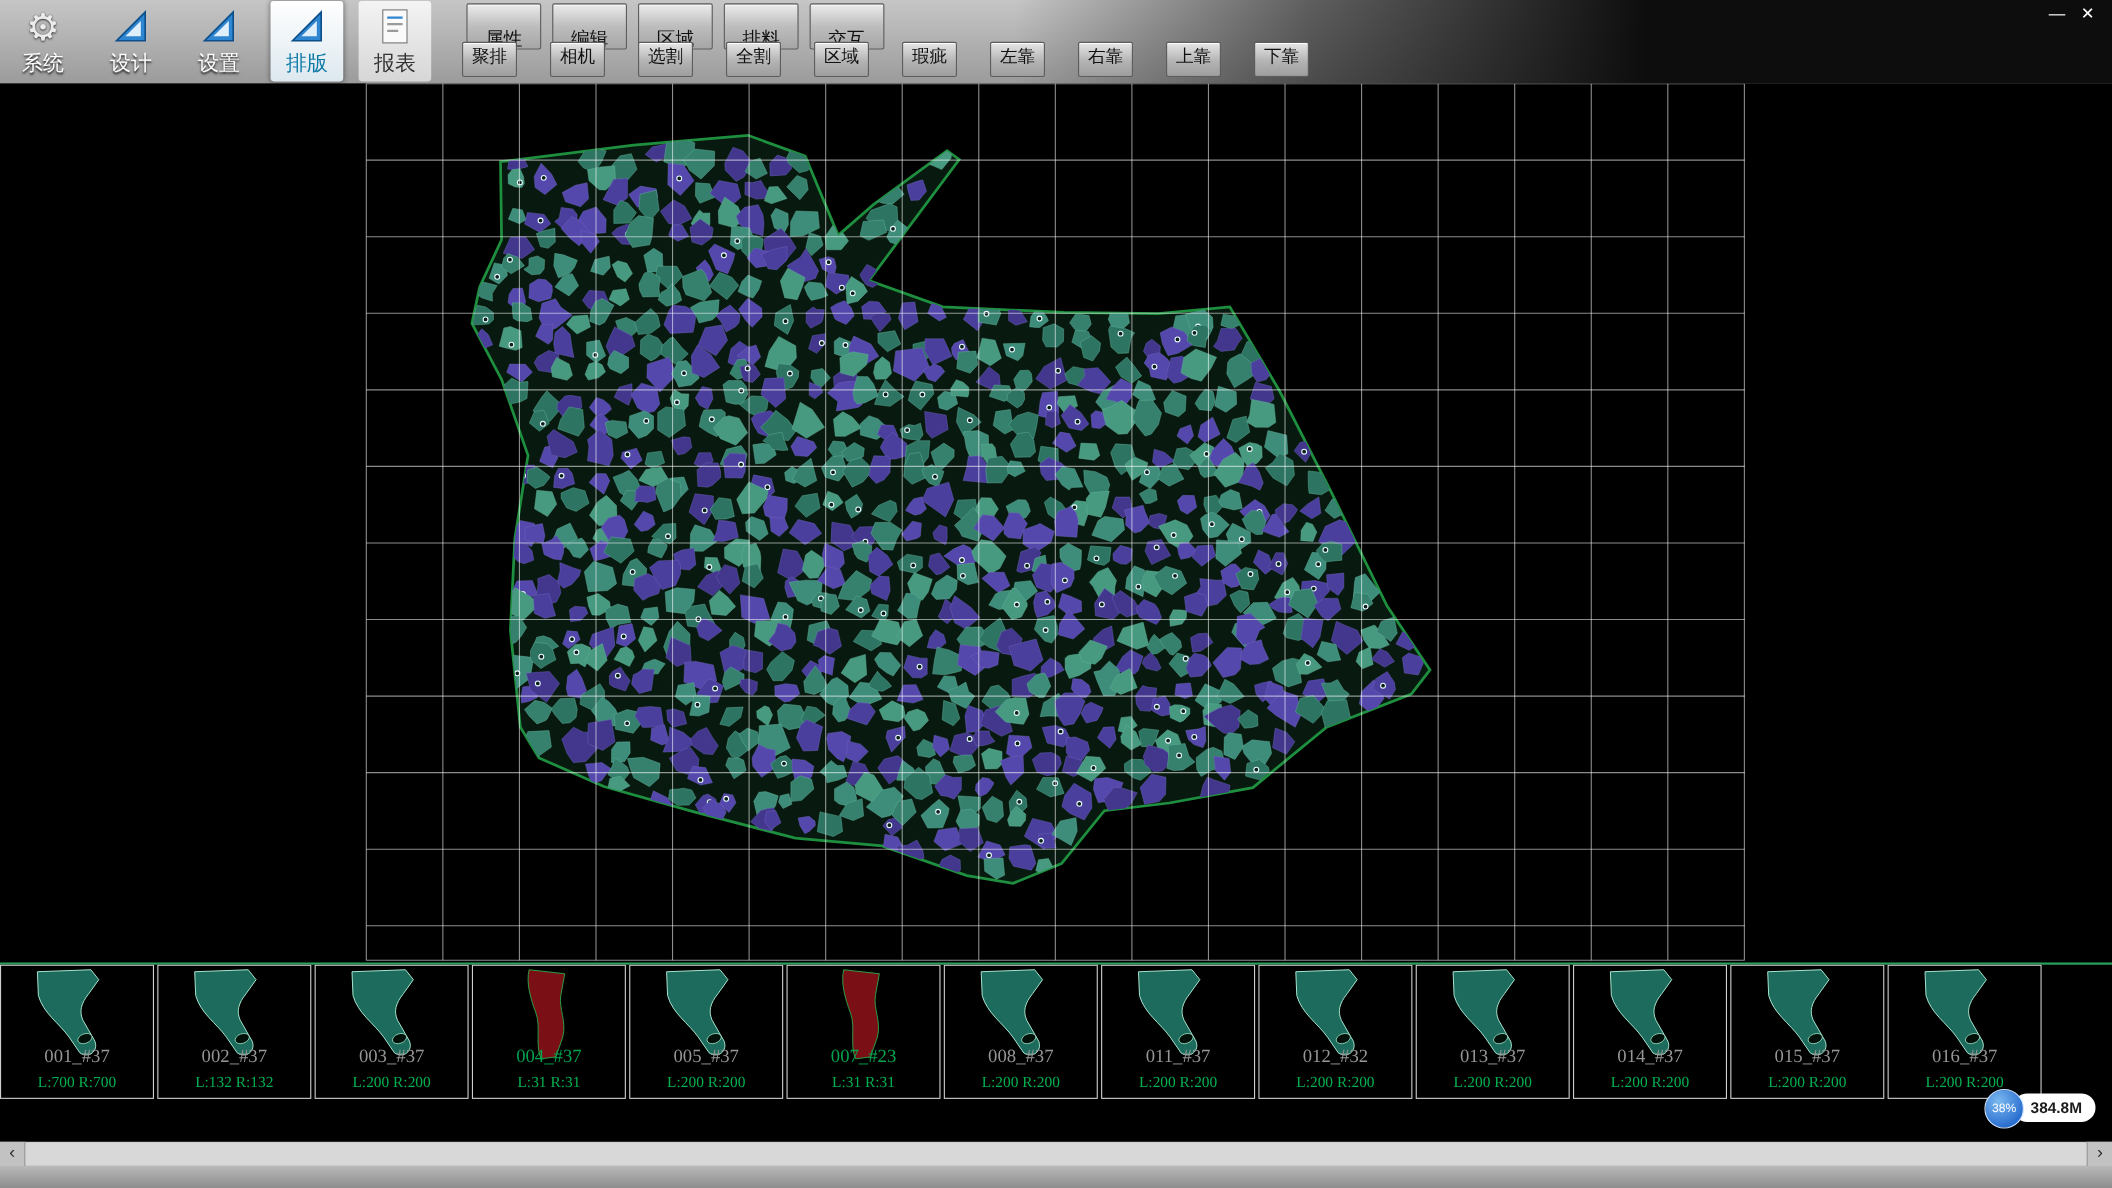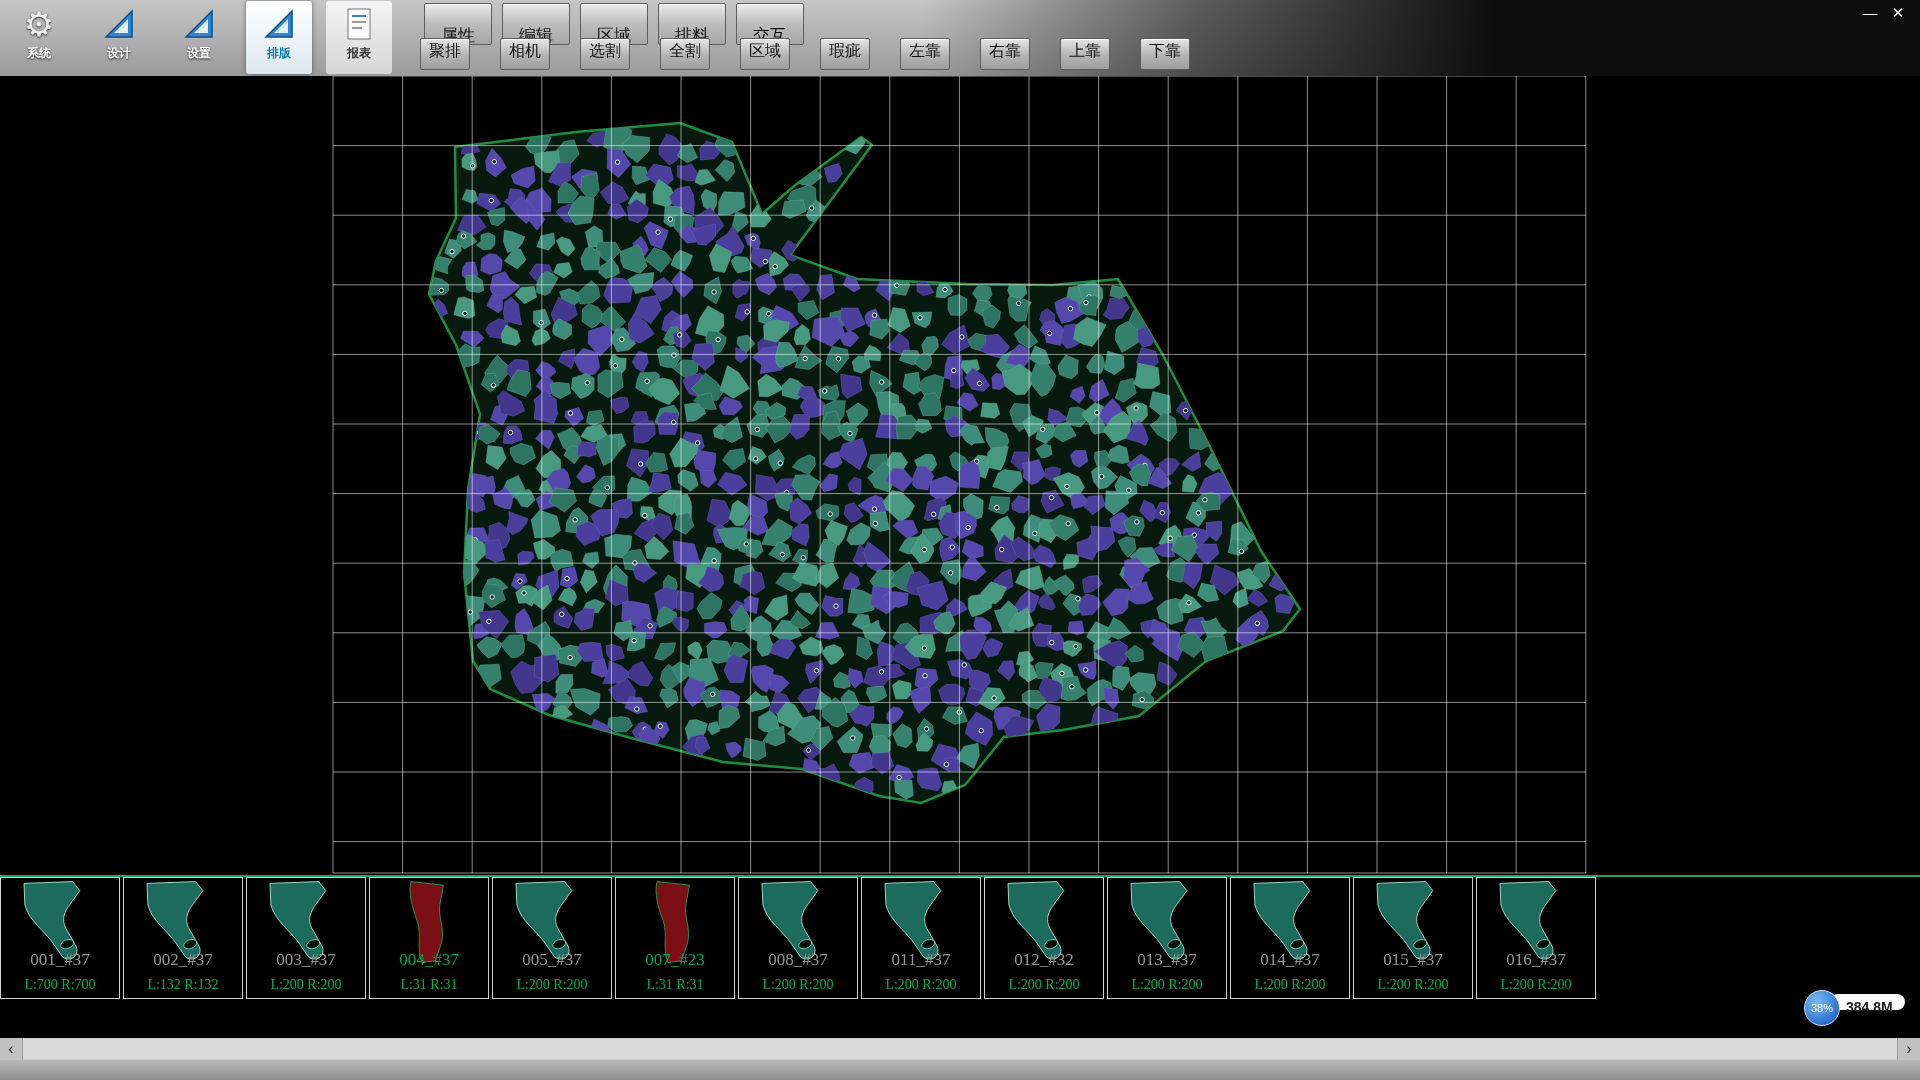--- a/index.html
+++ b/index.html
@@ -8,21 +8,21 @@
 
   
   #ribbon{position:absolute;left:0;top:0;width:1920px;height:76px;
           background:linear-gradient(to bottom,#c6c6c6,#9b9b9b);}
   #ribbon .dark-fade{position:absolute;inset:0;pointer-events:none;z-index:1;
           background:linear-gradient(to right,rgba(0,0,0,0) 48%,rgba(10,10,10,.55) 62%,#0d0d0d 78%);}
   #apps{position:absolute;left:6px;top:1px;height:74px;display:flex;z-index:2;}
   .app-btn{width:66px;height:73px;margin-right:14px;display:flex;flex-direction:column;
            align-items:center;padding-top:2px;box-sizing:border-box;cursor:default;}
   .app-btn .ico{height:42px;display:flex;align-items:center;justify-content:center;}
-  .app-btn .lbl{font-size:12px;color:#fff;text-shadow:0 1px 2px rgba(0,0,0,.85);font-weight:bold;}
+  .app-btn .lbl{font-size:19px;color:#fff;text-shadow:0 1px 2px rgba(0,0,0,.85);}
   .app-btn.active{background:linear-gradient(#ffffff,#dde8ef);border-radius:3px;
            box-shadow:0 0 5px rgba(0,0,0,.45);}
   .app-btn.active .lbl{color:#0d7aa6;text-shadow:none;}
   .app-btn.light{background:linear-gradient(#f4f4f4,#d6d6d6);border-radius:3px;}
   .app-btn.light .lbl{color:#333;text-shadow:none;}
   .gear-glyph{font-size:34px;color:#ececec;text-shadow:0 1px 2px #333,0 0 1px #666;}
 
   #menus{position:absolute;left:424px;top:3px;height:30px;display:flex;z-index:2;}
   .menu-btn{margin-right:10px;padding:20px 16px;font-size:17px;color:#101010;
             background:linear-gradient(#ececec,#bdbdbd 50%,#a6a6a6);
@@ -38,33 +38,33 @@
   .win-btn{width:28px;height:20px;line-height:20px;text-align:center;color:#fff;
            font-size:15px;cursor:default;}
 
   
   #canvas{position:absolute;left:0;top:76px;width:1920px;height:799px;background:#000;}
   #canvas svg{display:block;}
 
   
   #thumbstrip{position:absolute;left:0;top:875px;width:1920px;height:126px;background:#000;
               border-top:2px solid #27a35c;display:flex;gap:3px;box-sizing:border-box;}
-  .thumb-cell{position:relative;width:120px;height:122px;border:1px solid #cfcfcf;
+  .thumb-cell{position:relative;width:140px;height:122px;border:1px solid #cfcfcf;
               box-sizing:border-box;background:#000;flex:0 0 auto;padding-left:20px;}
   .thumb-cell svg{position:absolute;left:0;top:0;width:100%;height:90px;}
   .thumb-label{position:absolute;left:0;bottom:28px;width:100%;text-align:center;
                font-family:"Liberation Serif",serif;font-size:17px;color:#969696;}
   .thumb-label.green{color:#00a34e;}
   .thumb-lr{position:absolute;left:0;bottom:5px;width:100%;text-align:center;
             font-family:"Liberation Serif",serif;font-size:14px;color:#00b050;}
 
   
   #statusrow{position:absolute;left:0;top:1001px;width:1920px;height:37px;background:#000;}
   #badge{position:absolute;right:16px;top:990px;width:100px;height:36px;z-index:10;}
-  #badge .pill{position:absolute;left:26px;top:4px;height:16px;line-height:26px;
+  #badge .pill{position:absolute;left:26px;top:4px;height:26px;line-height:26px;
                background:#fff;border-radius:13px;padding:0 12px 0 16px;font-size:14px;
                font-weight:bold;color:#1a1a1a;}
   #badge .circle{position:absolute;left:0;top:0;width:34px;height:34px;border-radius:50%;
                background:radial-gradient(circle at 35% 30%,#7cb9f0,#2a6fd0 72%);
                border:1px solid #cfe4ff;color:#fff;font-size:11px;display:flex;
                align-items:center;justify-content:center;}
 
   
   #hscroll{position:absolute;left:0;top:1038px;width:1920px;height:22px;background:#cdcdcd;}
   .scroll-arrow{position:absolute;top:0;width:22px;height:22px;line-height:22px;

